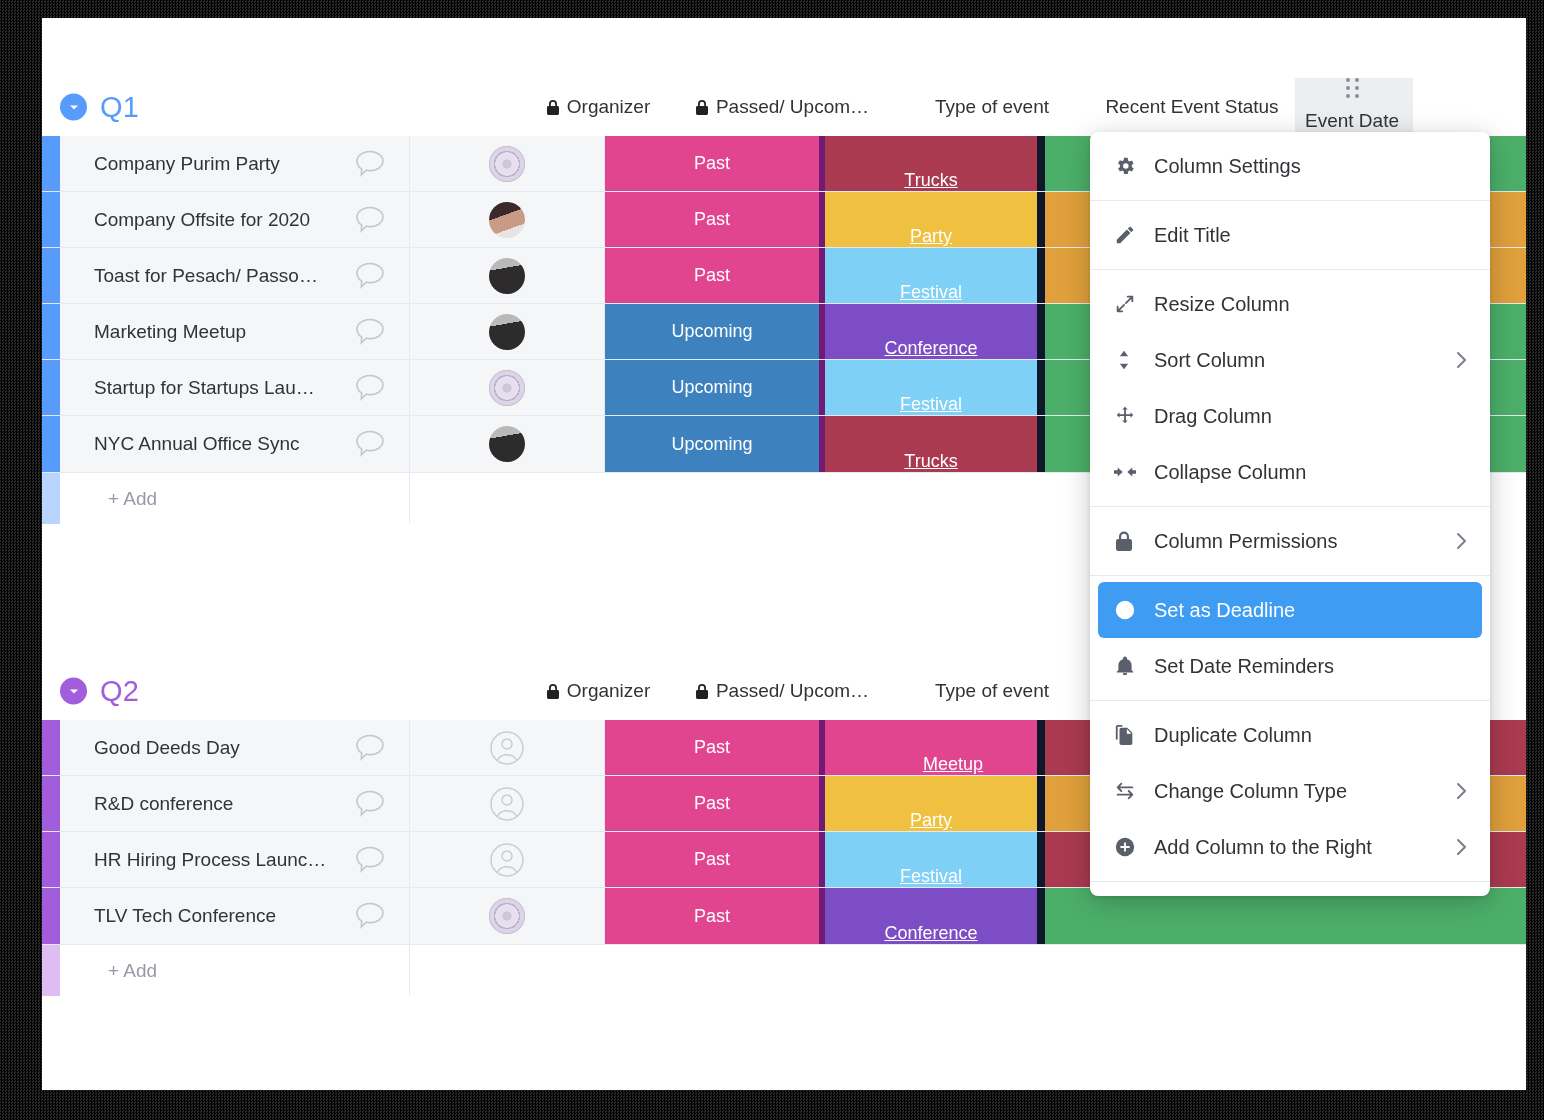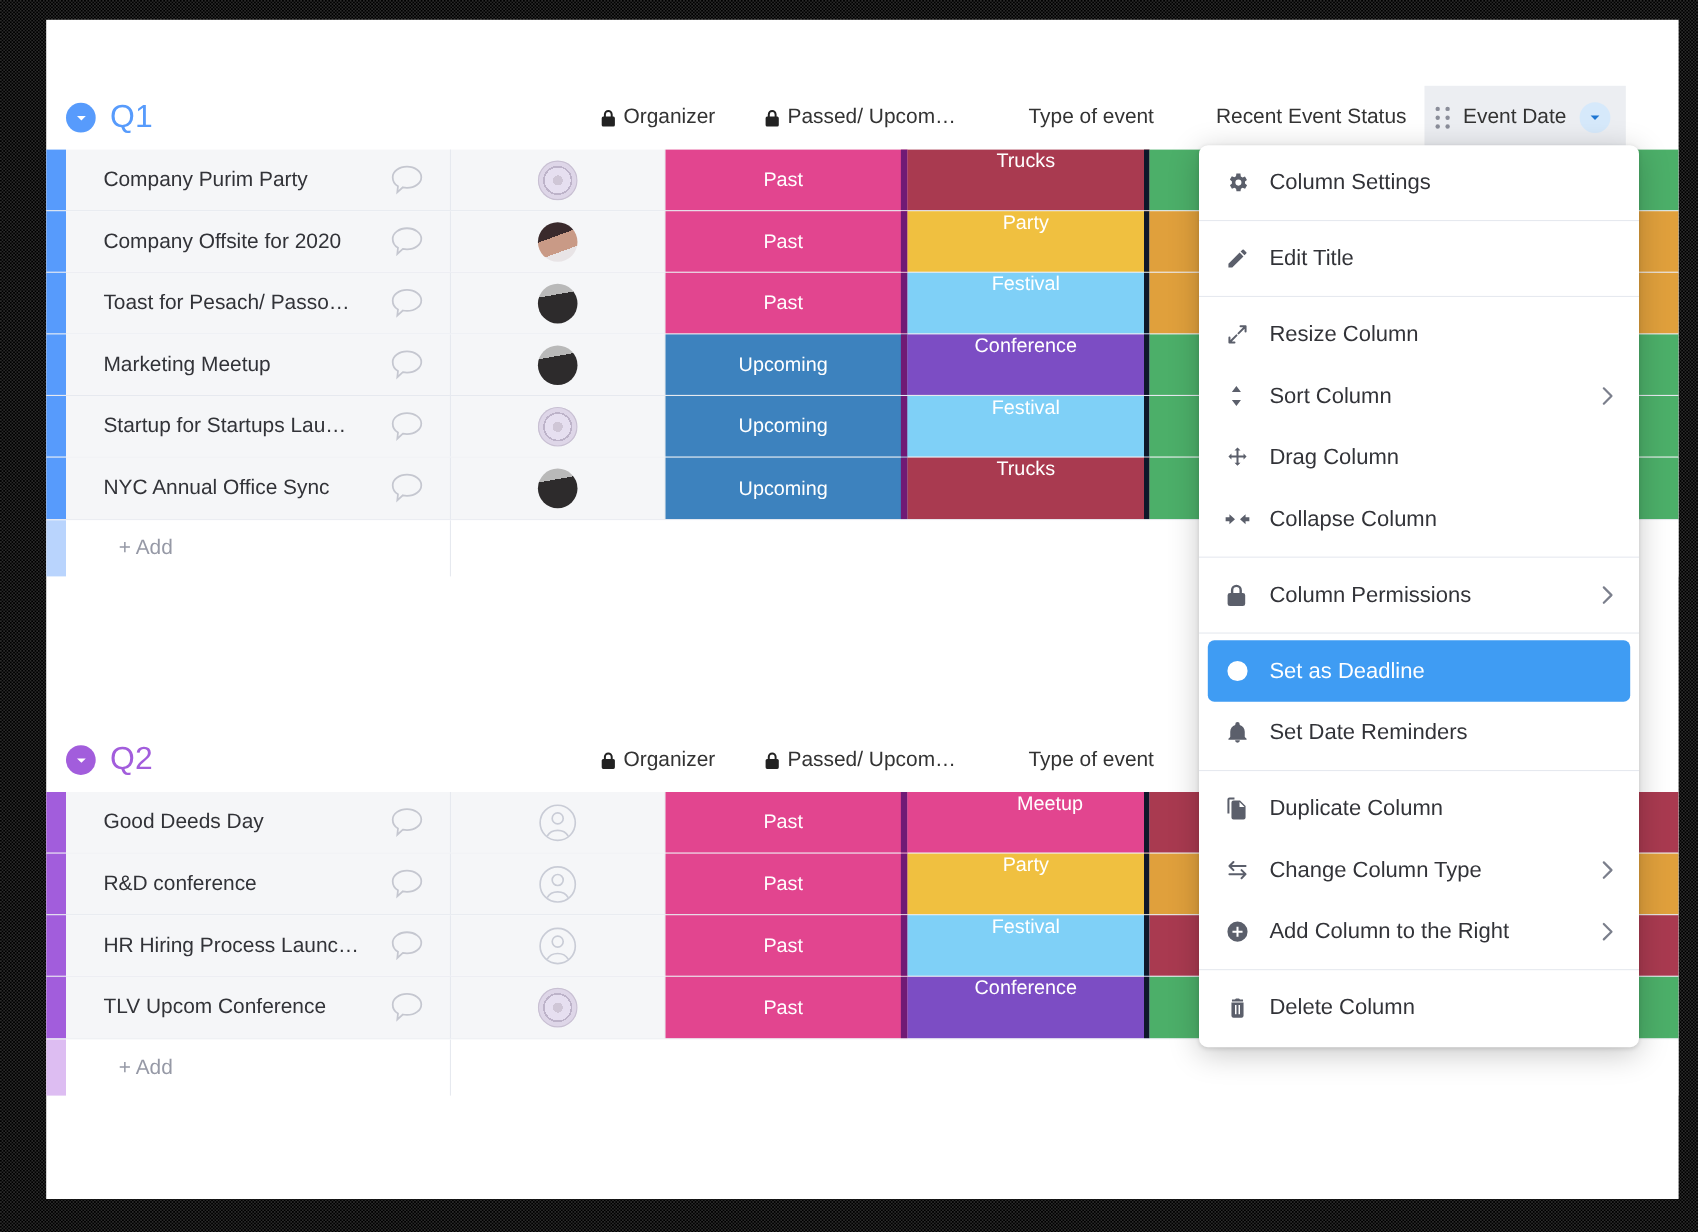--- a/index.html
+++ b/index.html
@@ -89,23 +89,24 @@
   .avatar.photo-a { background: linear-gradient(160deg,#3a2a2c 0 38%, #c99a86 38% 70%, #e8e4e6 70% 100%); }
   .avatar.photo-b { background: linear-gradient(170deg,#b9b9b9 0 30%, #2d2b2c 30% 100%); }
   .avatar.empty { }
 
   .cell-status {
     flex: 0 0 220px; display: flex; align-items: center; justify-content: center;
     color: #fff; font-size: 18px;
     border-right: 6px solid #701a75;
   }
   .cell-type {
-    flex: 0 0 220px; display: flex; align-items: flex-start; justify-content: center;
+    flex: 0 0 220px; display: flex; align-items: flex-end; justify-content: center;
     color: #fff; font-size: 18px;
-    border-right: 5px solid #0f172a;
+    border-right: 8px solid #0f172a;
+    text-decoration: underline;
   }
   .cell-recent {
     flex: 1 1 auto; display: flex; align-items: center; justify-content: center;
     color: #fff; font-size: 18px;
   }
 
   .add-row {
     position: relative; height: 52px; display: flex; align-items: stretch;
     border-top: 1px solid #e6e9ef;
   }
@@ -197,21 +198,21 @@
       </div>
 
       <div class="col-head" style="left:840px;width:220px;">
         <span>Type of event</span>
       </div>
 
       <div class="col-head" style="left:1020px;width:260px;text-align:right;">
         <span>Recent Event Status</span>
       </div>
 
-      <div class="date-head" style="left:1253px;">
+      <div class="date-head" style="left:1253px;flex-direction:column;">
         <span class="drag-dots">
             <i></i>
             <i></i>
             <i></i>
             <i></i>
             <i></i>
             <i></i>
           </span>
         <span class="date-label">Event Date</span>
         <span class="date-caret">
@@ -465,21 +466,21 @@
             <span>Past</span>
           </div>
           <div class="cell-type" style="background:#7fd0f7;">
             <span>Festival</span>
           </div>
           <div class="cell-recent" style="background:#a93a50;"></div>
         </div>
         <div class="row">
           <div class="color-bar" style="background:#a25ddc;"></div>
           <div class="cell-name">
-            <span class="txt">TLV Upcom Conference</span>
+            <span class="txt">TLV Tech Conference</span>
             <span class="bubble">
               <svg width="34" height="32" viewBox="0 0 34 32" fill="none" stroke="#c5c7d0" stroke-width="1.6">
                 <path d="M17 3.5c7.2 0 13 4.3 13 9.6 0 5.3-5.8 9.6-13 9.6-1.3 0-2.6-.15-3.8-.43l-5 4.6.6-5.6C5.6 19.5 4 16.7 4 13.1 4 7.8 9.8 3.5 17 3.5z"></path>
               </svg>
             </span>
           </div>
           <div class="cell-person">
             <span class="avatar flower"></span>
           </div>
           <div class="cell-status" style="background:#e2458f;">
@@ -614,22 +615,14 @@
           </svg>
         </span>
         <span class="mi-label">Add Column to the Right</span>
         <span class="mi-arrow">
           <svg width="13" height="20" viewBox="0 0 13 20" fill="none" stroke="currentColor" stroke-width="2" stroke-linecap="round" stroke-linejoin="round">
             <path d="M3 3l7 7-7 7"></path>
           </svg>
         </span>
       </div>
       <div class="sep"></div>
-      <div class="mi">
-        <span class="mi-icon">
-          <svg width="22" height="22" viewBox="0 0 24 24" fill="currentColor">
-            <path d="M6 20a2 2 0 002 2h8a2 2 0 002-2V7H6v13zM9.5 9.5h1.5v9H9.5v-9zm3.5 0h1.5v9H13v-9zM17.5 4h-3l-1-1h-3l-1 1h-3v2h11V4z"></path>
-          </svg>
-        </span>
-        <span class="mi-label">Delete Column</span>
-      </div>
     </div>
 </div>
 
 </body></html>

